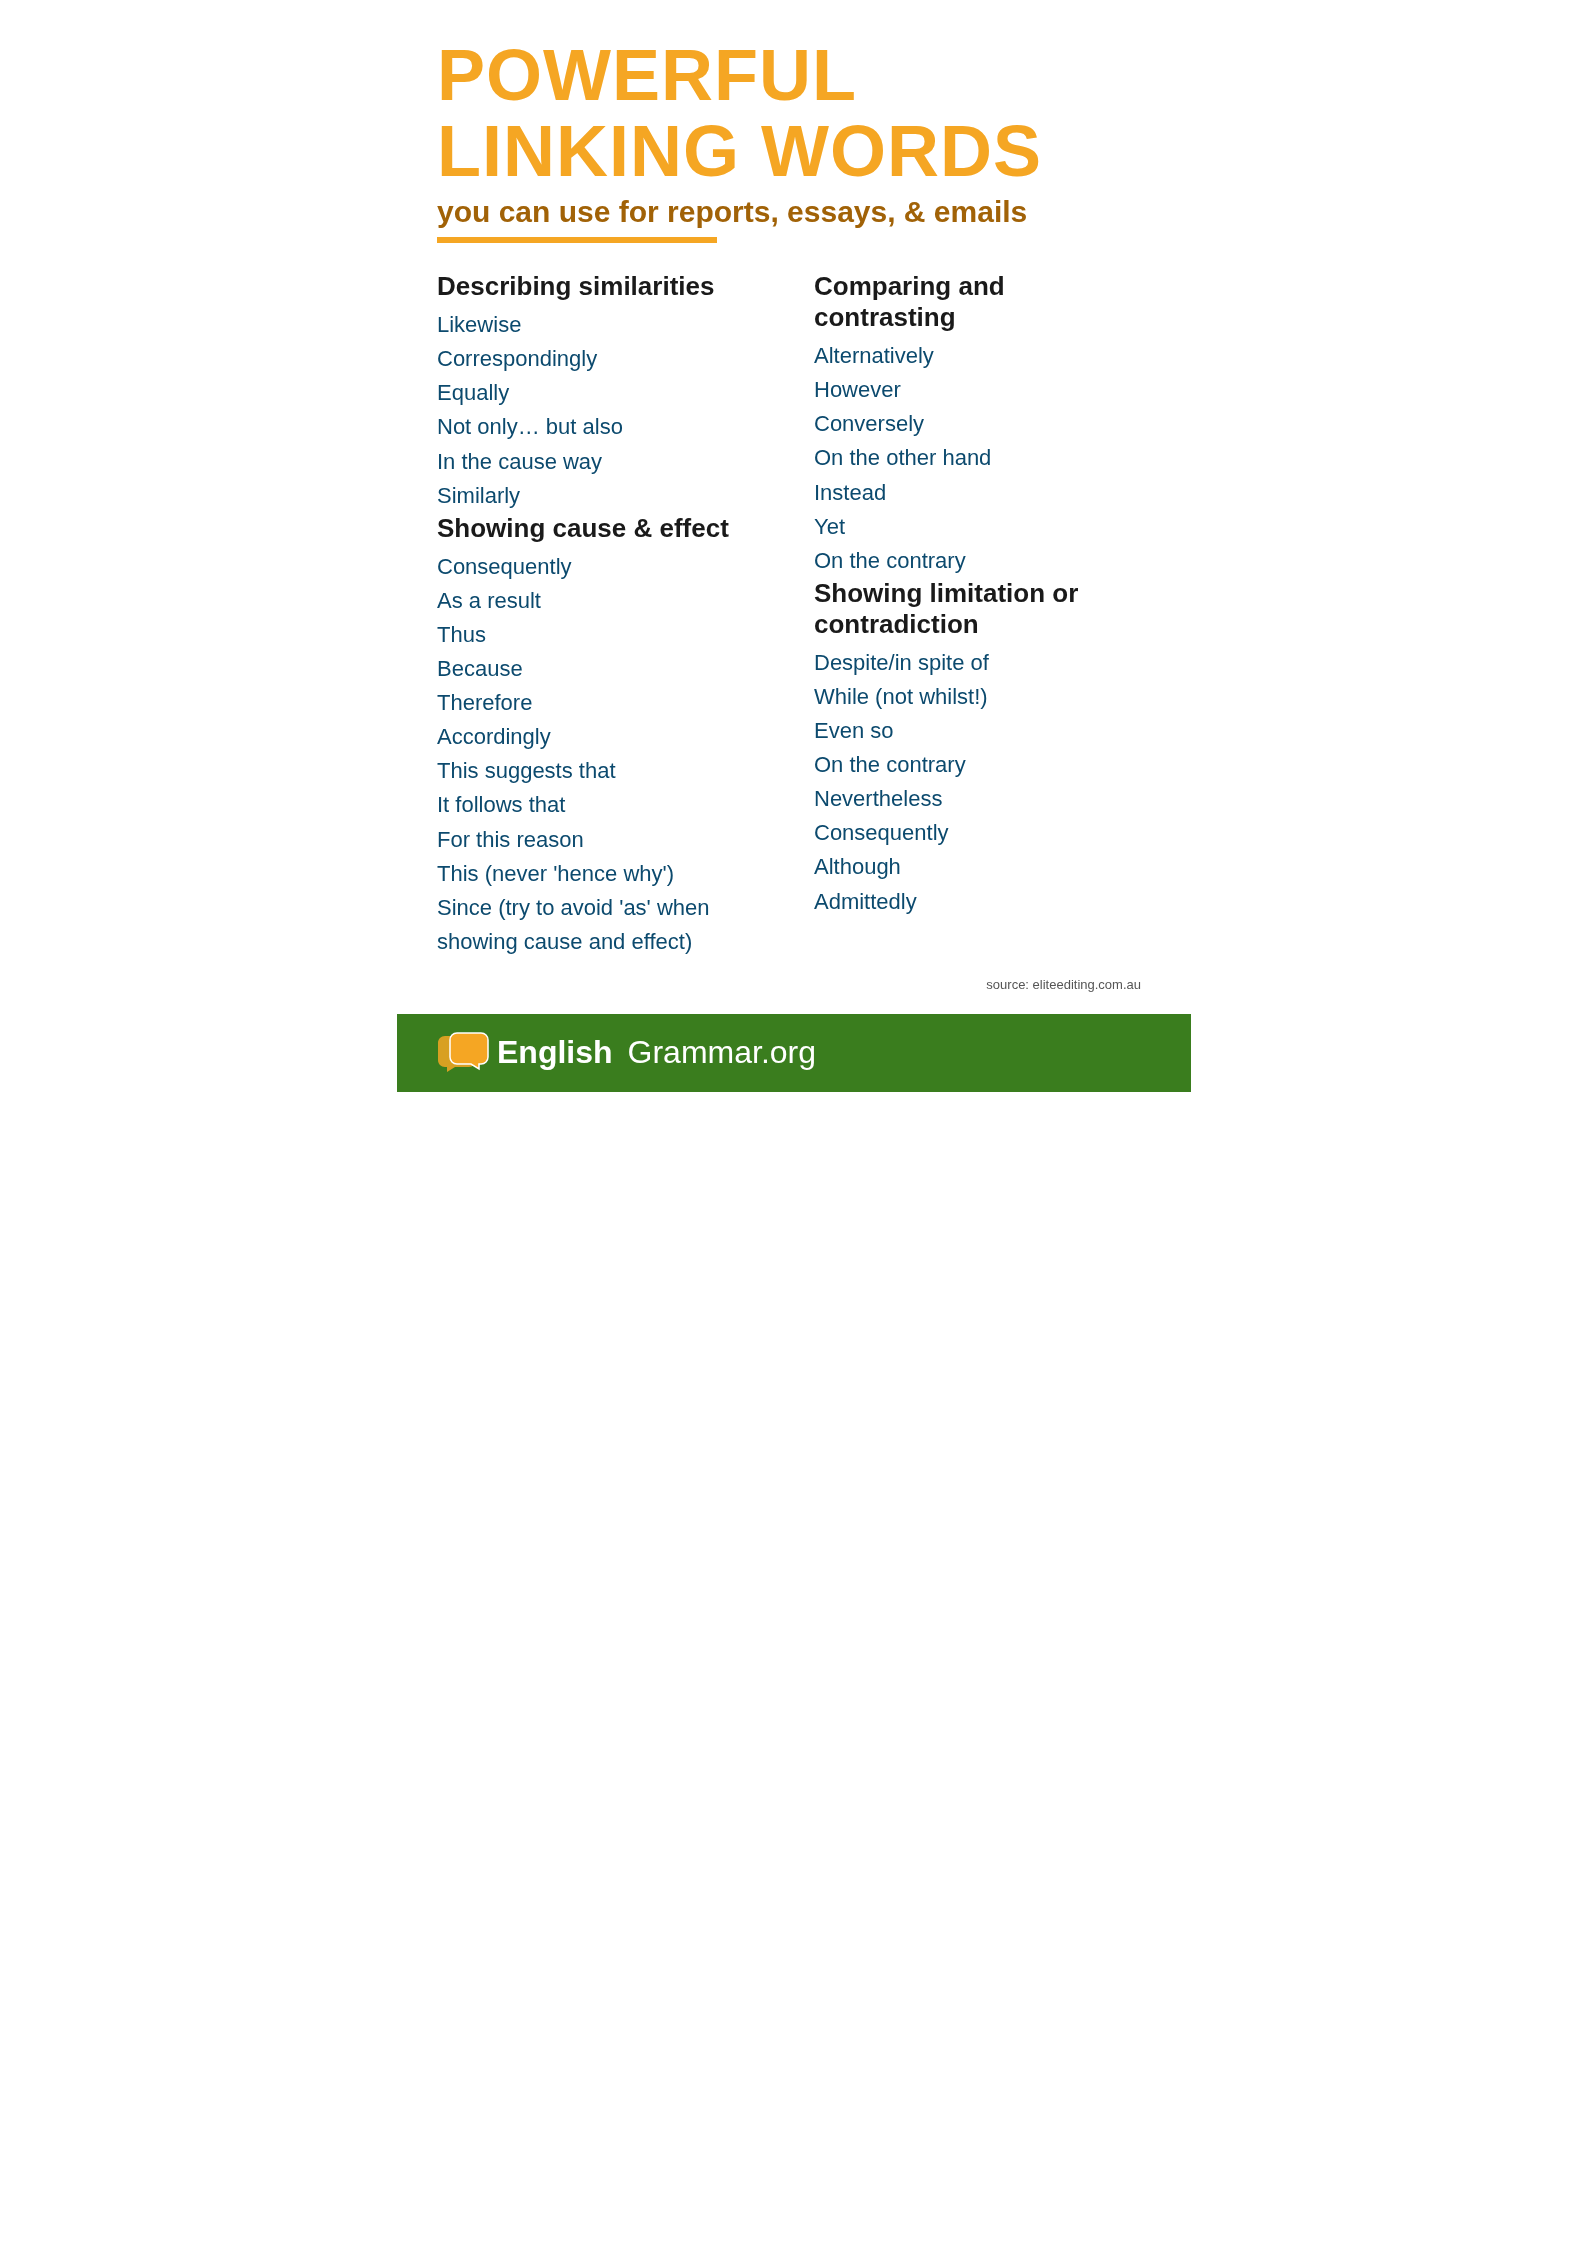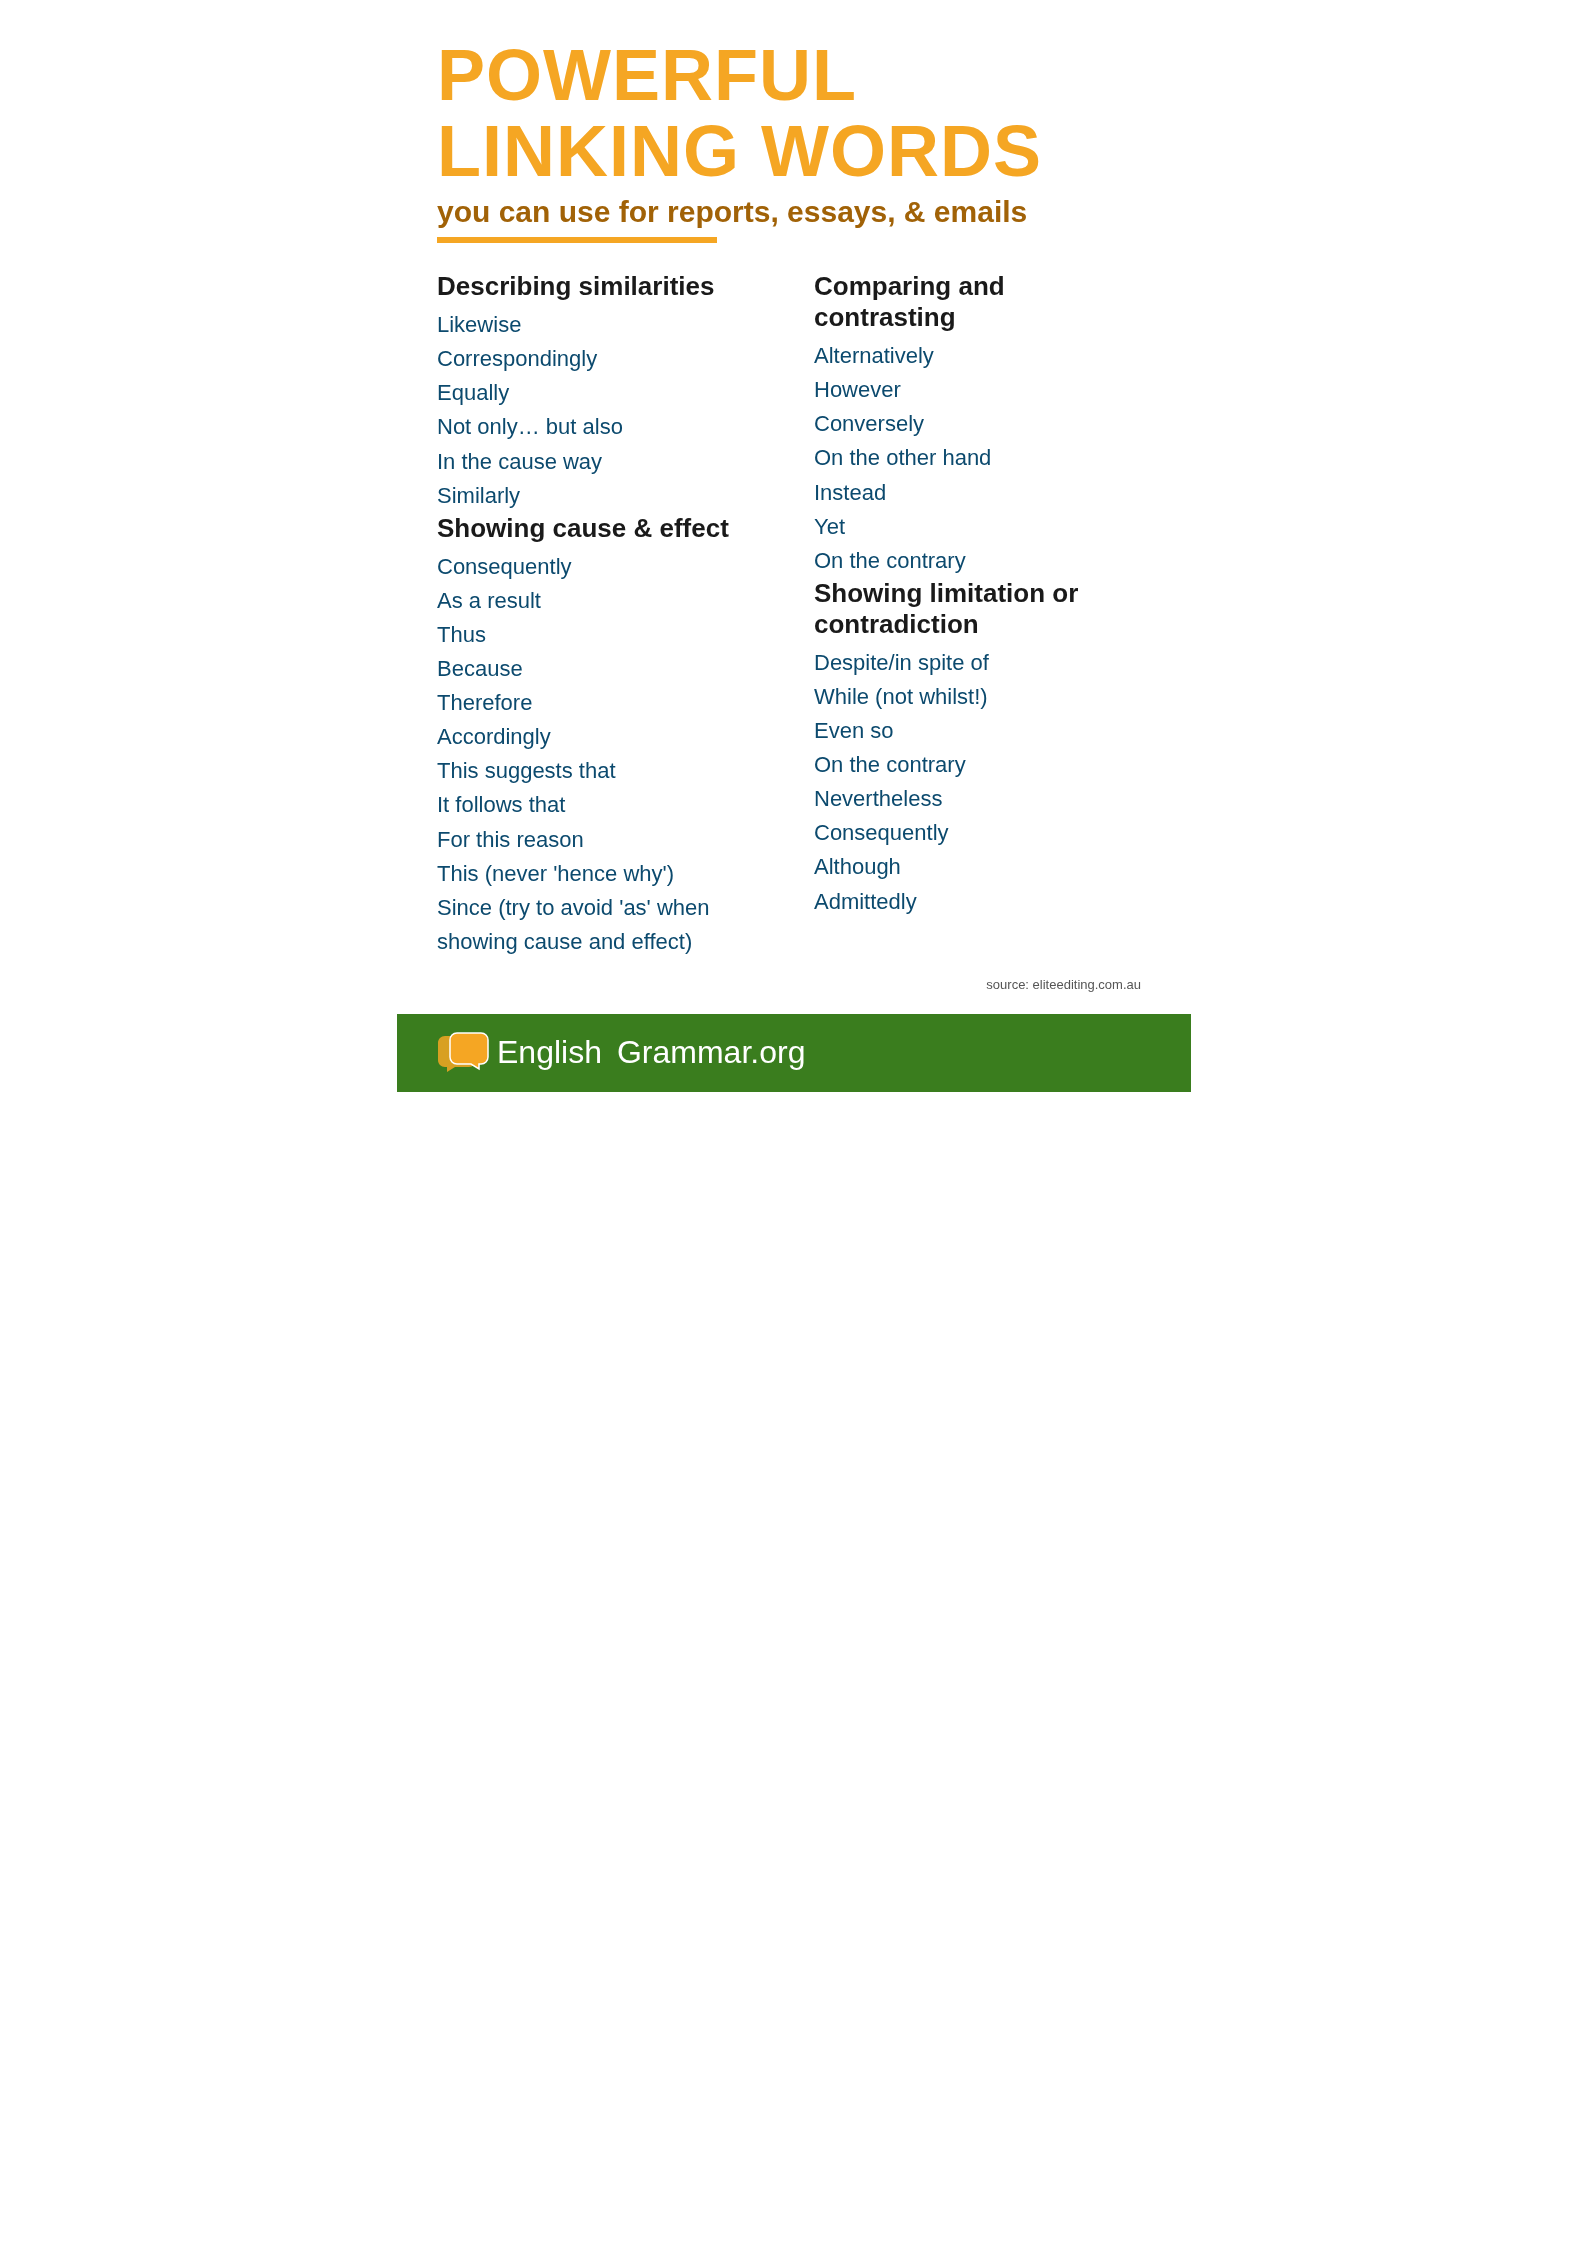--- a/index.html
+++ b/index.html
@@ -100,21 +100,21 @@
       height: 42px;
     }
 
     .footer-brand {
       font-size: 32px;
       font-weight: 700;
       color: #fff;
     }
 
     .footer-brand .english {
-      font-weight: 400;
+      font-weight: 700;
       color: #fff;
       text-align: right;
     }
 
     .footer-brand .grammar {
       font-weight: 400;
       color: #fff;
       margin-left: 15px;
     }
   </style>

